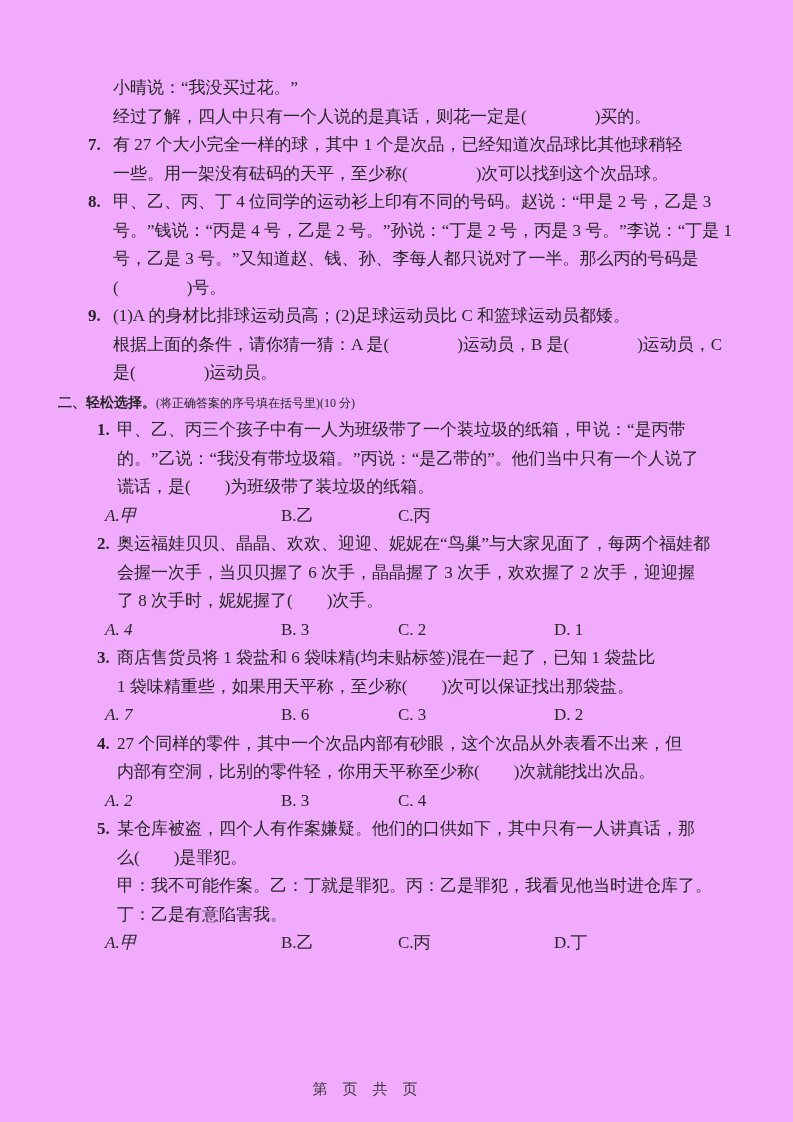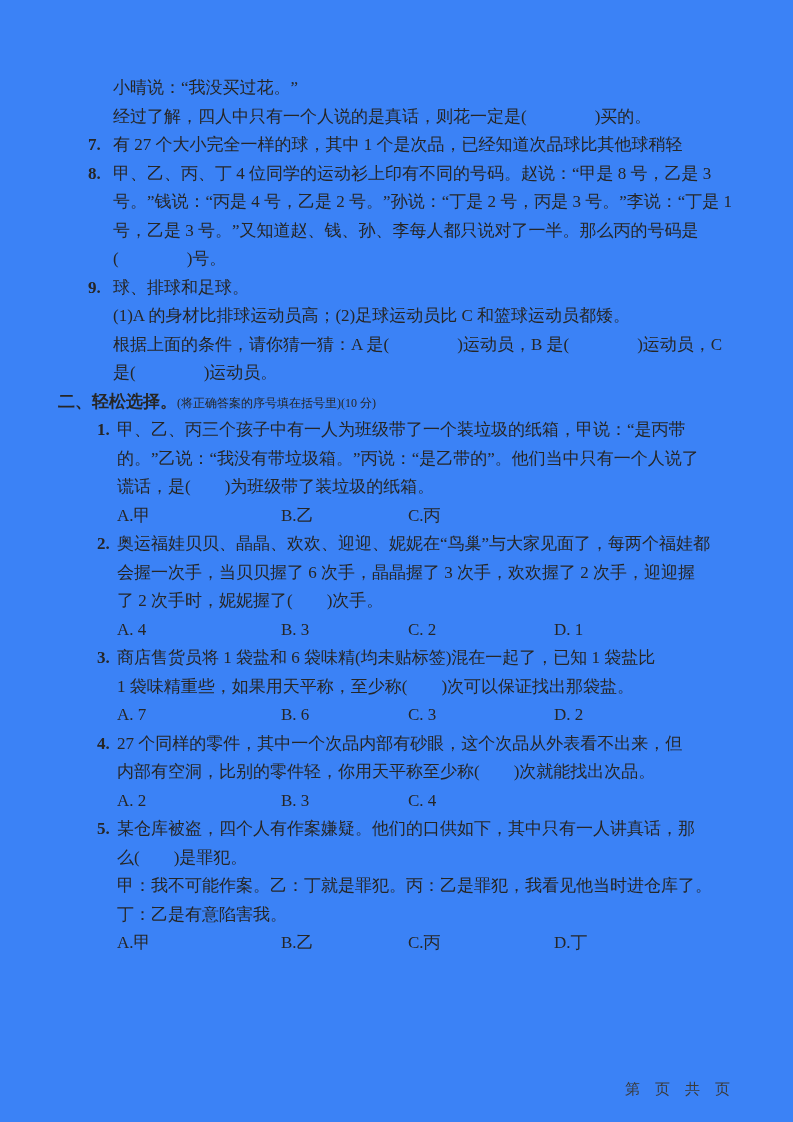--- a/index.html
+++ b/index.html
@@ -4,84 +4,84 @@
 <style>
   html,body{margin:0;padding:0;}
   body{
     width:793px;height:1122px;
     background:#fbfbfb;
     font-family:"Liberation Serif", serif;
     color:#262626;
     position:relative;
     overflow:hidden;
   }
-  .page{position:absolute;inset:0;background:#3b82f6;}
+  .page{position:absolute;inset:0;background:#f0abfc;}
   .content{position:absolute;top:74px;left:0;width:793px;}
   .line{
     height:28.5px;line-height:28.5px;
     font-size:17px;white-space:nowrap;
   }
   
   .s1-text{padding-left:113px;}
   .qblock{position:relative;}
   .qnum{
     position:absolute;top:0;height:28.5px;line-height:28.5px;
     font-size:17px;font-weight:700;
   }
   .s1-num{left:88px;}
   
   .s2-text{padding-left:117px;}
   .s2-num{left:97px;}
   
   .heading{padding-left:58px;}
   .htitle{
     font-family:"Liberation Sans", sans-serif;
-    font-weight:700;font-size:17px;
+    font-weight:700;font-size:14px;
   }
   .hnote{font-size:12px;}
   
   .opts{position:relative;}
   .opt{position:absolute;top:0;height:28.5px;line-height:28.5px;}
-  .cA{left:117px;}
+  .cA{left:105px;font-style:italic;}
   .cB{left:257px;margin-left:24px;}
-  .cC{left:408px;}
+  .cC{left:398px;}
   .cD{left:554px;}
   
   .footer{
     position:absolute;top:1080px;left:0;width:730px;
-    text-align:right;
+    text-align:center;
     font-family:"Liberation Sans", sans-serif;
     font-size:15px;color:#3a3a3a;
   }
 </style>
 </head>
 <body>
 
 <div class="page">
   <div class="content">
 
     <div class="line s1-text">小晴说：“我没买过花。”</div>
     <div class="line s1-text">经过了解，四人中只有一个人说的是真话，则花一定是(　　　　)买的。</div>
 
     <div class="qblock">
       <span class="qnum s1-num">7.</span>
       <div class="line s1-text">有 27 个大小完全一样的球，其中 1 个是次品，已经知道次品球比其他球稍轻</div>
+      <div class="line s1-text">一些。用一架没有砝码的天平，至少称(　　　　)次可以找到这个次品球。</div>
     </div>
 
     <div class="qblock">
       <span class="qnum s1-num">8.</span>
-      <div class="line s1-text">甲、乙、丙、丁 4 位同学的运动衫上印有不同的号码。赵说：“甲是 8 号，乙是 3</div>
+      <div class="line s1-text">甲、乙、丙、丁 4 位同学的运动衫上印有不同的号码。赵说：“甲是 2 号，乙是 3</div>
       <div class="line s1-text">号。”钱说：“丙是 4 号，乙是 2 号。”孙说：“丁是 2 号，丙是 3 号。”李说：“丁是 1</div>
       <div class="line s1-text">号，乙是 3 号。”又知道赵、钱、孙、李每人都只说对了一半。那么丙的号码是</div>
       <div class="line s1-text">(　　　　)号。</div>
     </div>
 
     <div class="qblock">
       <span class="qnum s1-num">9.</span>
-      <div class="line s1-text">球、排球和足球。</div>
       <div class="line s1-text">(1)A 的身材比排球运动员高；(2)足球运动员比 C 和篮球运动员都矮。</div>
       <div class="line s1-text">根据上面的条件，请你猜一猜：A 是(　　　　)运动员，B 是(　　　　)运动员，C</div>
       <div class="line s1-text">是(　　　　)运动员。</div>
     </div>
 
     <div class="line heading">
       <span class="htitle">二、轻松选择。</span><span class="hnote">(将正确答案的序号填在括号里)(10 分)</span>
     </div>
 
     <div class="qblock">
@@ -93,21 +93,21 @@
         <span class="opt cA">A.甲</span>
         <span class="opt cB">B.乙</span>
         <span class="opt cC">C.丙</span>
       </div>
     </div>
 
     <div class="qblock">
       <span class="qnum s2-num">2.</span>
       <div class="line s2-text">奥运福娃贝贝、晶晶、欢欢、迎迎、妮妮在“鸟巢”与大家见面了，每两个福娃都</div>
       <div class="line s2-text">会握一次手，当贝贝握了 6 次手，晶晶握了 3 次手，欢欢握了 2 次手，迎迎握</div>
-      <div class="line s2-text">了 2 次手时，妮妮握了(　　)次手。</div>
+      <div class="line s2-text">了 8 次手时，妮妮握了(　　)次手。</div>
       <div class="line opts">
         <span class="opt cA">A. 4</span>
         <span class="opt cB">B. 3</span>
         <span class="opt cC">C. 2</span>
         <span class="opt cD">D. 1</span>
       </div>
     </div>
 
     <div class="qblock">
       <span class="qnum s2-num">3.</span>

